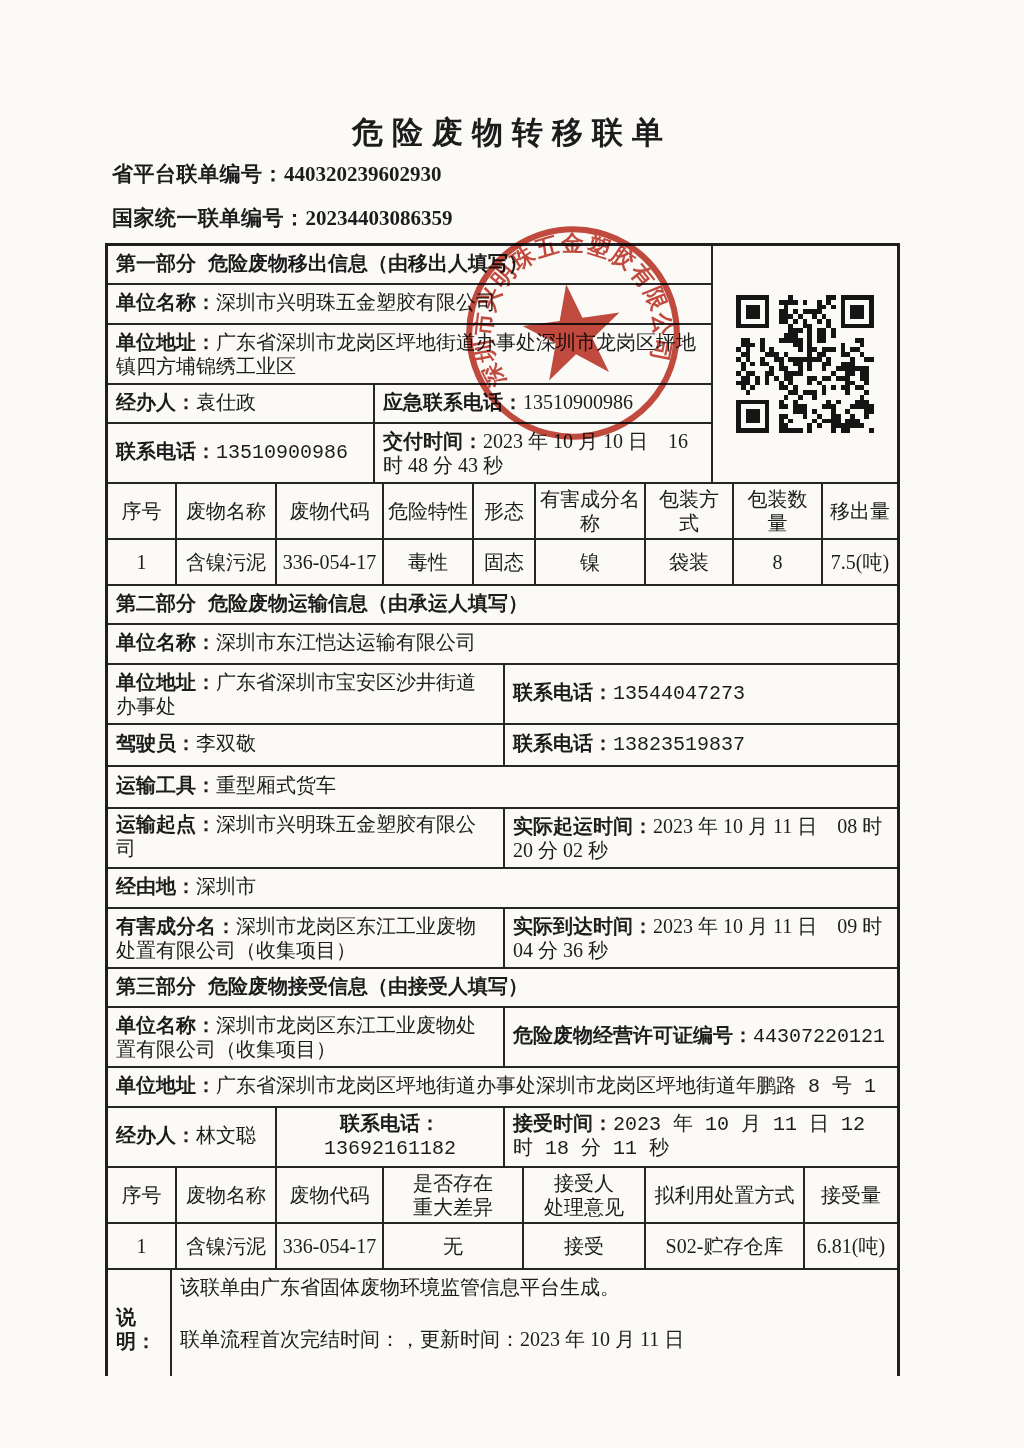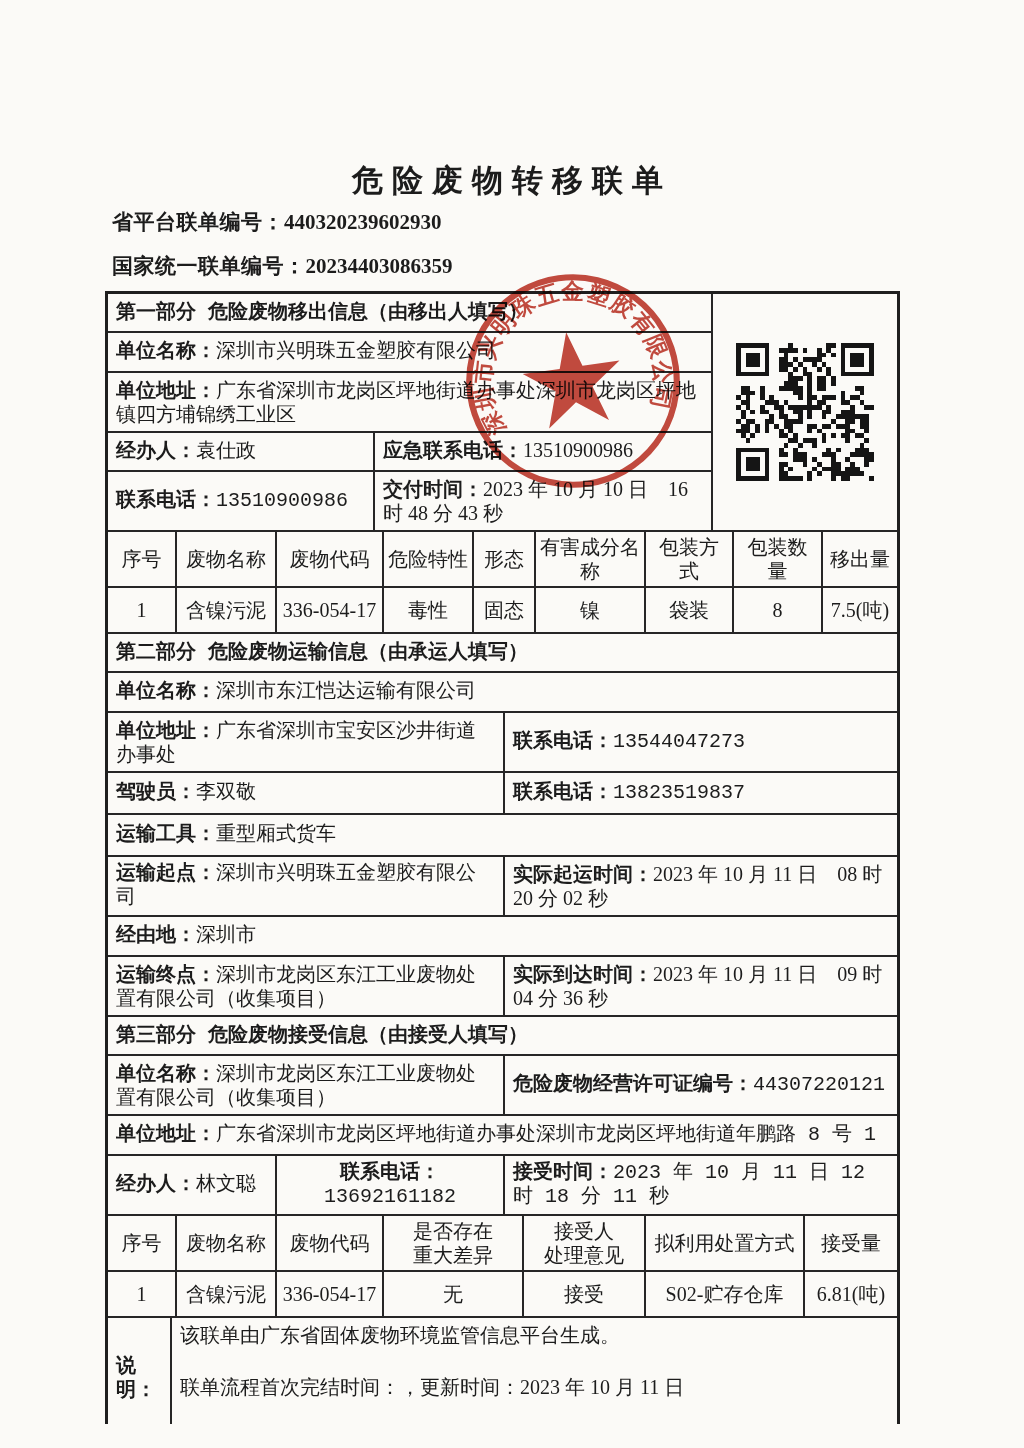--- a/index.html
+++ b/index.html
@@ -3,21 +3,21 @@
 <meta charset="utf-8">
 <style>
   html,body{margin:0;padding:0;}
   body{
     width:1024px;height:1448px;
     background:#fbfaf7;
     font-family:"Liberation Serif","DejaVu Serif",serif;
     color:#1c1c1c;
     -webkit-font-smoothing:antialiased;
   }
-  .page{position:relative;width:1024px;height:1376px;overflow:hidden;margin-top:48px;}
+  .page{position:relative;width:1024px;height:1376px;overflow:hidden;}
 
   .doc-title{
     position:absolute;top:112px;left:0;width:100%;
     margin:0;text-align:center;
     font-size:31px;font-weight:bold;letter-spacing:9px;
   }
   .code-line{
     position:absolute;left:112px;
     font-size:21px;font-weight:bold;letter-spacing:.5px;
   }
@@ -200,21 +200,21 @@
         <span class="lbl">实际起运时间：</span><span>2023 年 10 月 11 日　08 时 20 分 02 秒</span>
       </div>
     </div>
     <div class="row rh38">
       <div class="cell vcenter">
         <span><span class="lbl">经由地：</span><span>深圳市</span></span>
       </div>
     </div>
     <div class="row rh56">
       <div class="cell w395">
-        <span class="lbl">运输终点：</span><span>深圳市龙岗区东江工业废物处置有限公司（收集项目）</span>
+        <span class="lbl">有害成分名：</span><span>深圳市龙岗区东江工业废物处置有限公司（收集项目）</span>
       </div>
       <div class="cell">
         <span class="lbl">实际到达时间：</span><span>2023 年 10 月 11 日　09 时 04 分 36 秒</span>
       </div>
     </div>
 
     <div class="row rh37">
       <div class="cell sec-hdr vcenter">
           <span>第三部分  危险废物接受信息（由接受人填写）</span>
         </div>

